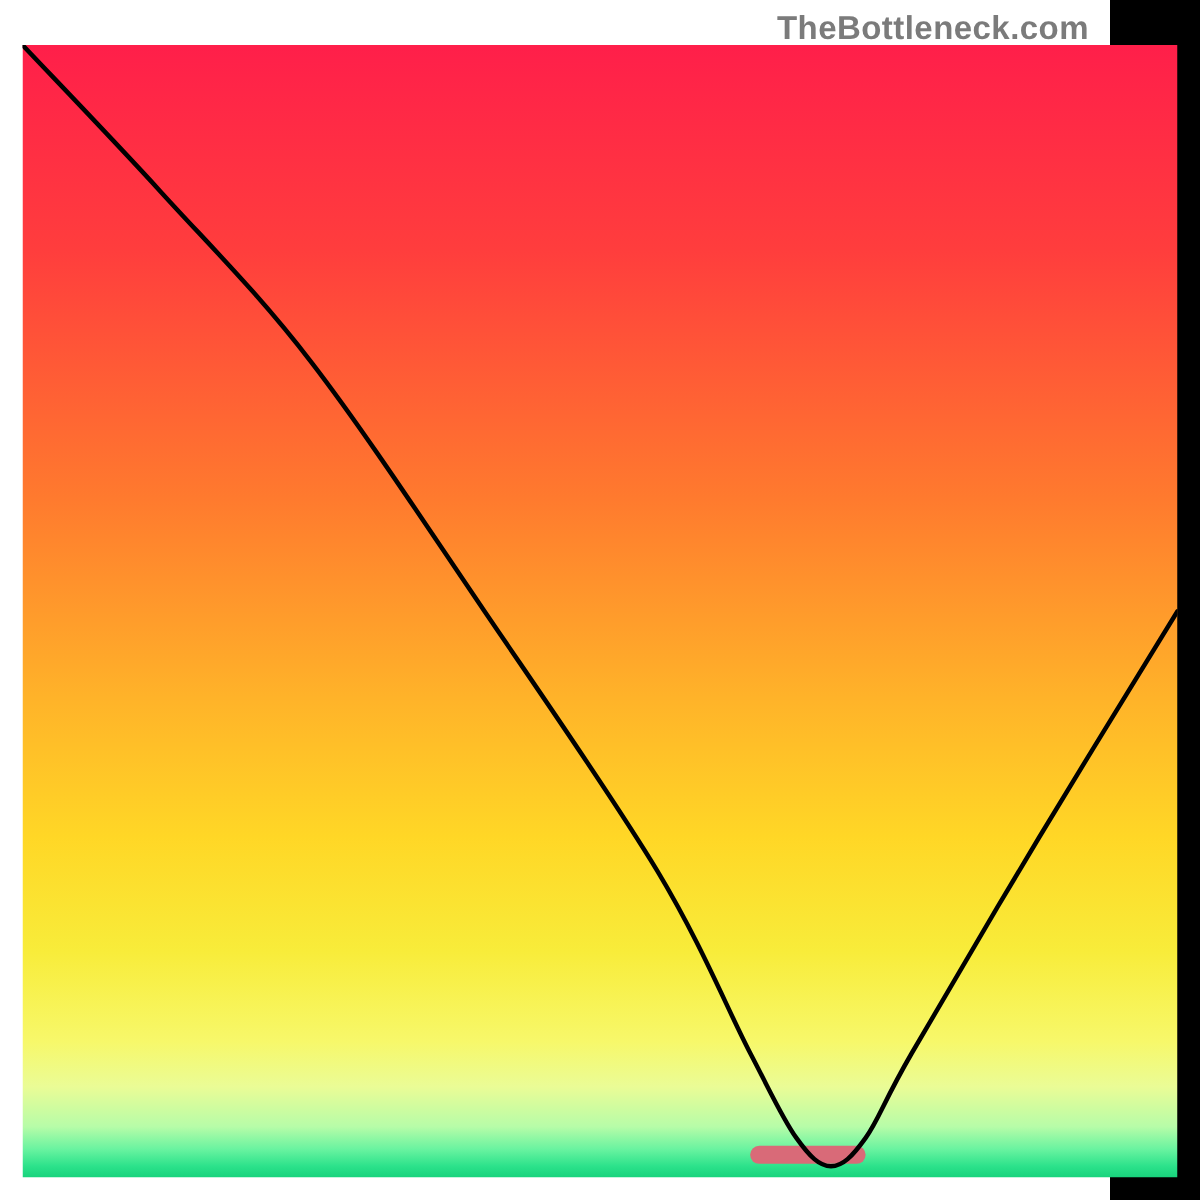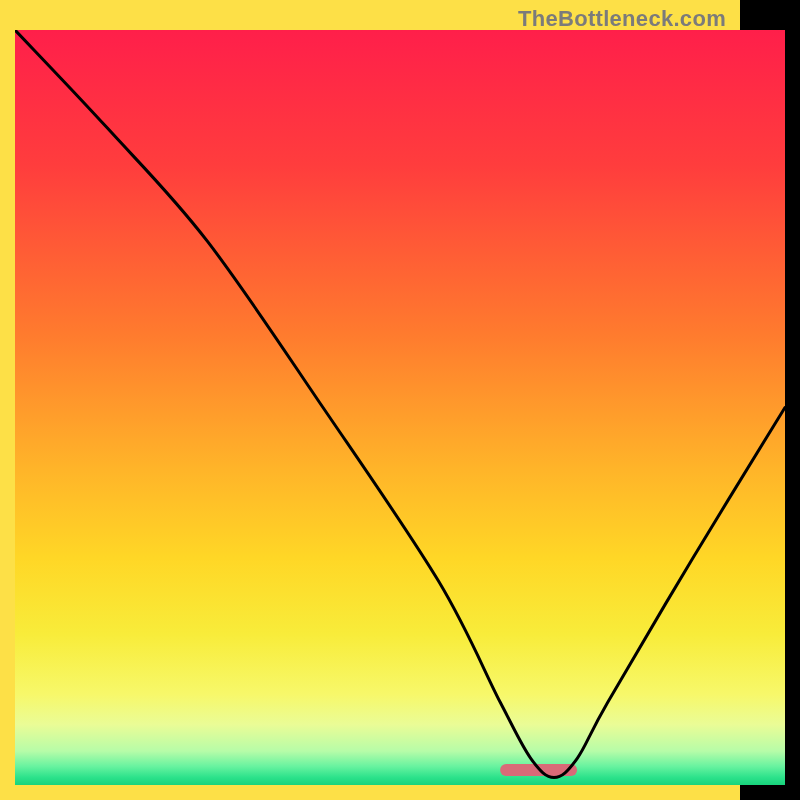--- a/index.html
+++ b/index.html
@@ -8,21 +8,21 @@
     width: 800px;
     height: 800px;
     background: #000;
     overflow: hidden;
     font-family: Arial, Helvetica, sans-serif;
   }
   .frame {
     position: relative;
     width: 740px;
     height: 800px;
-    background: #fde047;
+    background: #ffffff;
   }
   .watermark {
     position: absolute;
     top: 6px;
     right: 14px;
     color: #7b7b7b;
     font-size: 22px;
     font-weight: 600;
     letter-spacing: 0.3px;
     z-index: 10;

